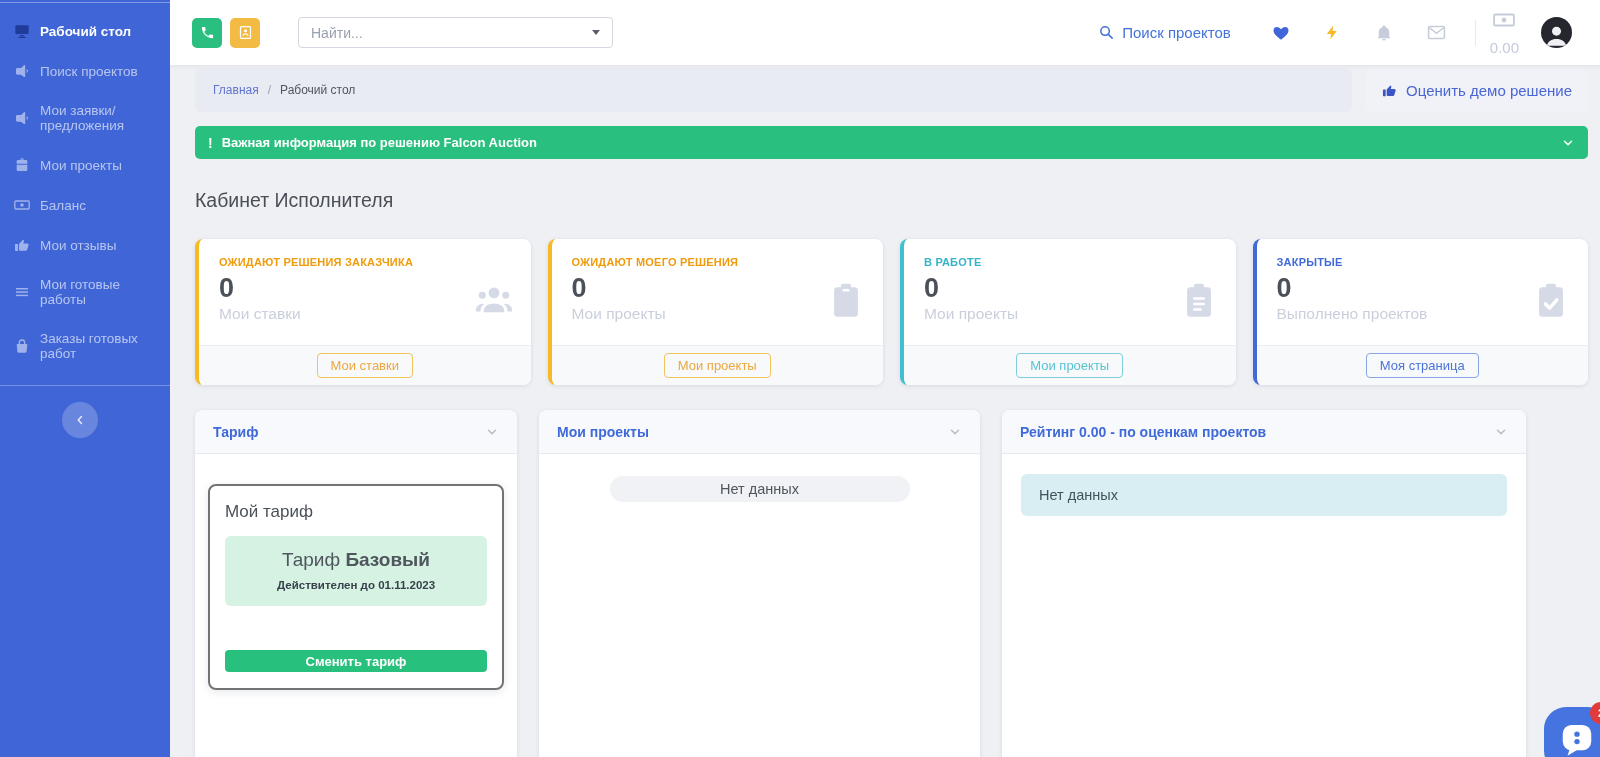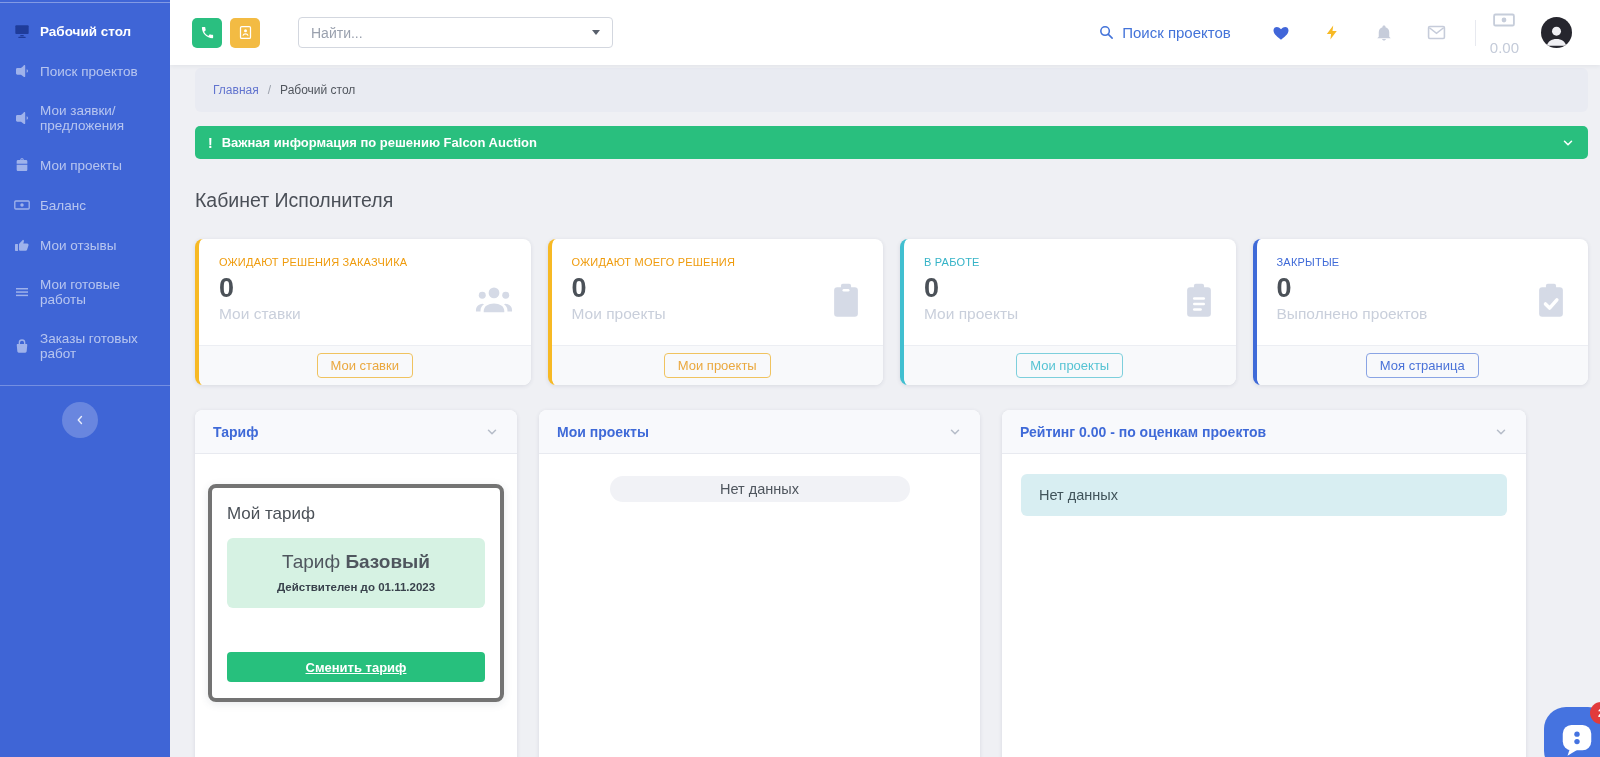--- a/index.html
+++ b/index.html
@@ -66,21 +66,21 @@
 
   .page-heading { margin-top:30px; font-size:19.5px; font-weight:400; color:#4a4f57; }
 
   
   .cards { margin-top:27px; display:grid; grid-template-columns:repeat(4,1fr); gap:17px; }
   .card { background:#fff; border-radius:8px; box-shadow:0 1px 4px rgba(50,60,90,.12); border-left:4px solid; overflow:hidden; }
   .card.c-yellow { border-left-color:#f7b924; }
   .card.c-teal   { border-left-color:#41bfd0; }
   .card.c-blue   { border-left-color:#3f6ad8; }
   .card-body { position:relative; padding:17px 20px 12px; height:106px; }
-  .card-title { font-size:11px; font-weight:400; letter-spacing:.2px; }
+  .card-title { font-size:11px; font-weight:700; letter-spacing:.2px; }
   .c-yellow .card-title { color:#ef9b0c; }
   .c-teal   .card-title { color:#35b3c7; }
   .c-blue   .card-title { color:#3f6ad8; }
   .card-value { font-size:27px; font-weight:700; color:#4b5158; margin-top:7px; line-height:1; }
   .card-sub { font-size:15.5px; color:#c9cfdb; margin-top:3px; }
   .card-ico { position:absolute; right:18px; top:42px; width:38px; height:38px; color:#d5dae6; }
   .card-footer { background:#f8f9fb; border-top:1px solid #eceef3; padding:7px; text-align:center; }
   .card-btn { display:inline-block; border:1px solid; border-radius:4px; padding:4px 13px; font-size:13px;
     background:transparent; cursor:pointer; }
   .c-yellow .card-btn { border-color:#f0c35f; color:#eaa83f; }
@@ -92,28 +92,28 @@
   .panel { background:#fff; border-radius:8px 8px 0 0; box-shadow:0 1px 4px rgba(50,60,90,.12); }
   .panel-head { height:44px; display:flex; align-items:center; justify-content:space-between; padding:0 18px;
     border-bottom:1px solid #e8eaf0; background:#f8f9fc; border-radius:8px 8px 0 0; }
   .panel-title { color:#3f6ad8; font-weight:700; font-size:14px; }
   .panel-chevron { color:#b6bdc9; cursor:pointer; }
   .panel.p-tariff { width:322px; }
   .panel.p-projects { width:441px; }
   .panel.p-rating { width:524px; }
 
   .tariff-body { padding:30px 13px; }
-  .tariff-card { border:4px solid #737373; border-radius:8px; box-shadow:0 2px 8px rgba(60,70,100,.12); padding:16px 15px 16px; }
+  .tariff-card { border:2px solid #737373; border-radius:8px; box-shadow:0 2px 8px rgba(60,70,100,.12); padding:16px 15px 16px; }
   .tariff-card-title { font-size:17px; font-weight:400; color:#4b5158; }
   .plan-box { margin-top:14px; background:#d6f2e3; border-radius:6px; text-align:center; padding:13px 8px 15px; }
   .plan-line { font-size:19px; color:#4f565e; }
   .plan-line b { font-weight:700;margin-top:16px; }
   .plan-valid { font-size:11.5px; font-weight:700; color:#39424c; margin-top:8px; }
   .change-btn { margin-top:44px; width:100%; background:#27c07d; color:#fff; border:none; border-radius:4px;
-    height:30px; font-size:13px; font-weight:600; cursor:pointer;text-decoration:underline; }
+    height:22px; font-size:13px; font-weight:600; cursor:pointer; }
 
   .empty-pill { margin:22px auto 0; width:300px; background:#f1f2f6; border-radius:999px; text-align:center;
     padding:5px 0; color:#4f565e; font-size:14.5px; }
   .rating-alert { margin:20px 19px; background:#d8eef2; border-radius:6px; padding:13px 18px; color:#41545b; font-size:14.5px; }
 
   
   .chat-widget { position:fixed; right:-10px; bottom:-16px; width:66px; height:66px; border-radius:22px;
     background:#4573e0; display:flex; align-items:center; justify-content:center; z-index:9; cursor:pointer; }
   .chat-badge { position:absolute; top:-5px; right:-2px; min-width:22px; height:22px; border-radius:50%;
     background:#e23b3b; color:#fff; font-size:11px; font-weight:700; display:flex; align-items:center; justify-content:center; }
@@ -278,20 +278,28 @@
   </div>
 </header>
 
 <main class="main">
 
   <div class="crumb-row">
     <div class="crumb-bar">
       <span class="crumb-home">Главная</span>
       <span class="crumb-sep">/</span>
       <span class="crumb-current">Рабочий стол</span>
+    </div>
+    <div class="demo-btn">
+      <span>
+        <svg viewBox="0 0 24 24" width="15" height="15" fill="currentColor">
+            <path d="M2.5 10.5h3.4V21H2.5c-.6 0-1-.4-1-1v-8.5c0-.6.4-1 1-1zM21.7 12.8l-2.1 6.4c-.3.9-1.1 1.5-2 1.5H9.5c-1.1 0-2-.9-2-2v-7.6c0-.5.2-1 .6-1.4L13.5 4l.7.5c.6.4.9 1.2.7 1.9l-.9 3.3h5.8c1.4 0 2.4 1.4 1.9 3.1z"></path>
+          </svg>
+      </span>
+      <span>Оценить демо решение</span>
     </div>
   </div>
 
   <div class="banner">
     <span class="banner-excl">!</span>
     <span>Важная информация по решению Falcon Auction</span>
     <span class="banner-chevron">
       <svg viewBox="0 0 24 24" width="14" height="14">
           <path d="M6 9l6 6 6-6" fill="none" stroke="currentColor" stroke-width="2.6" stroke-linecap="round" stroke-linejoin="round"></path>
         </svg>

